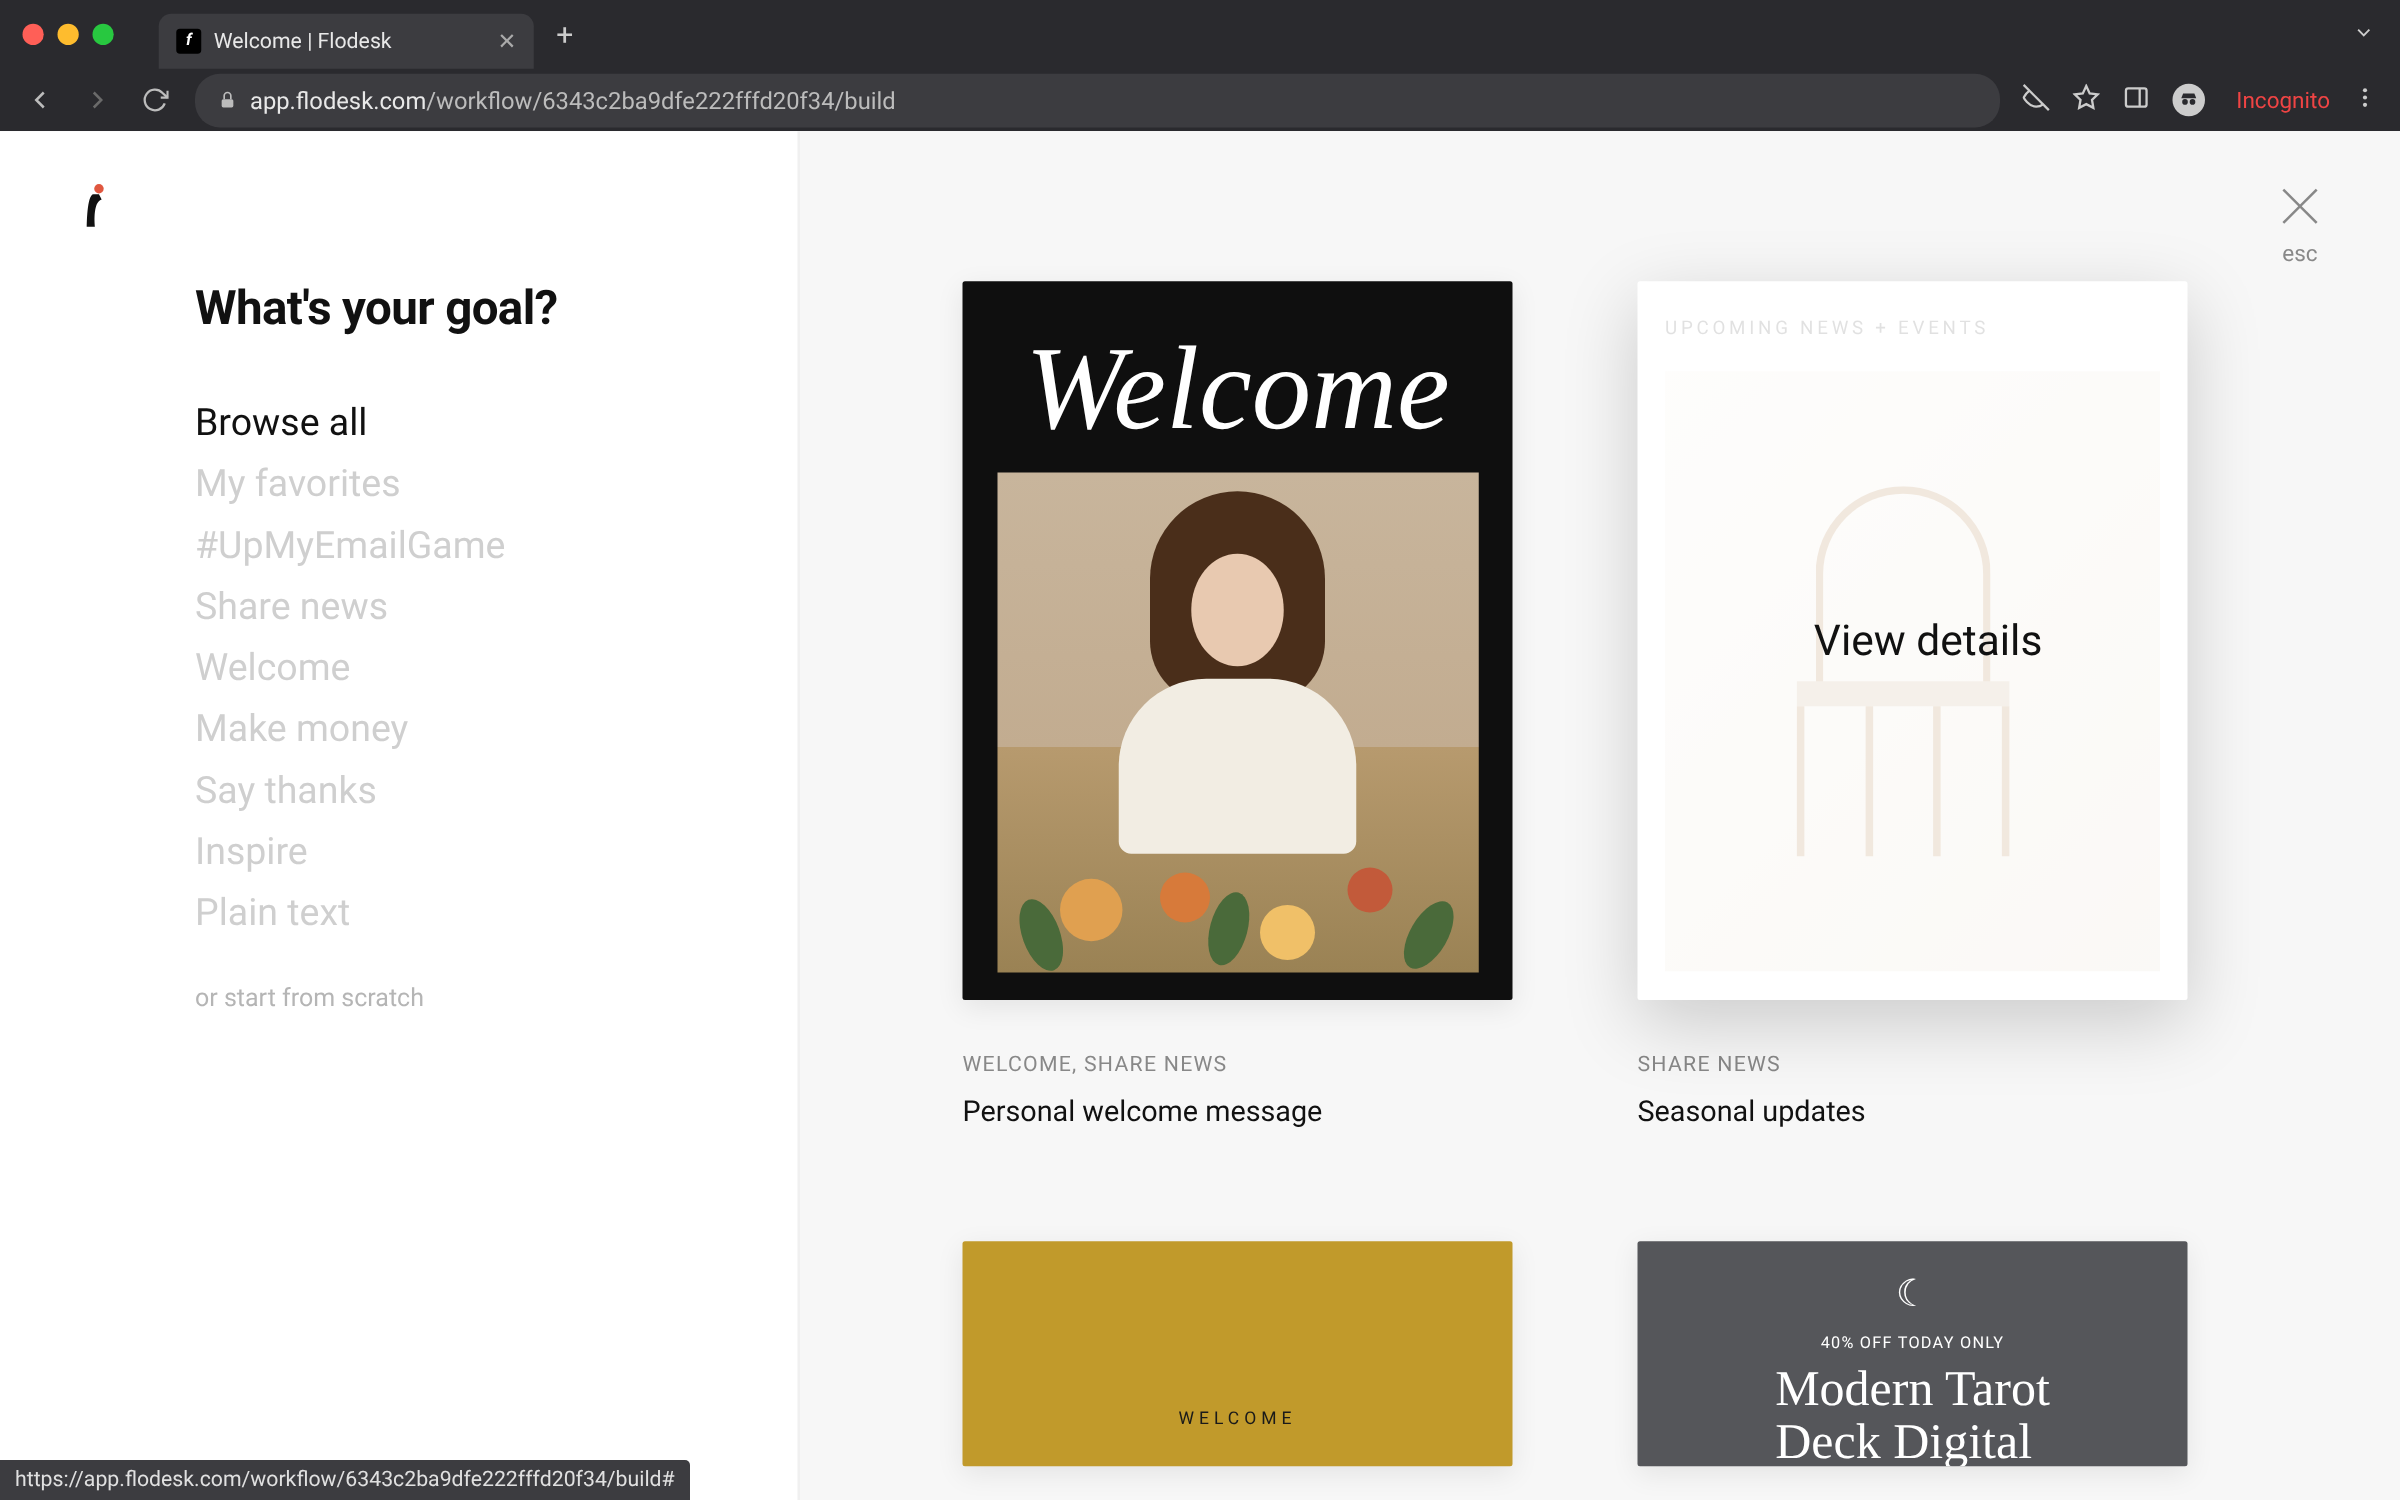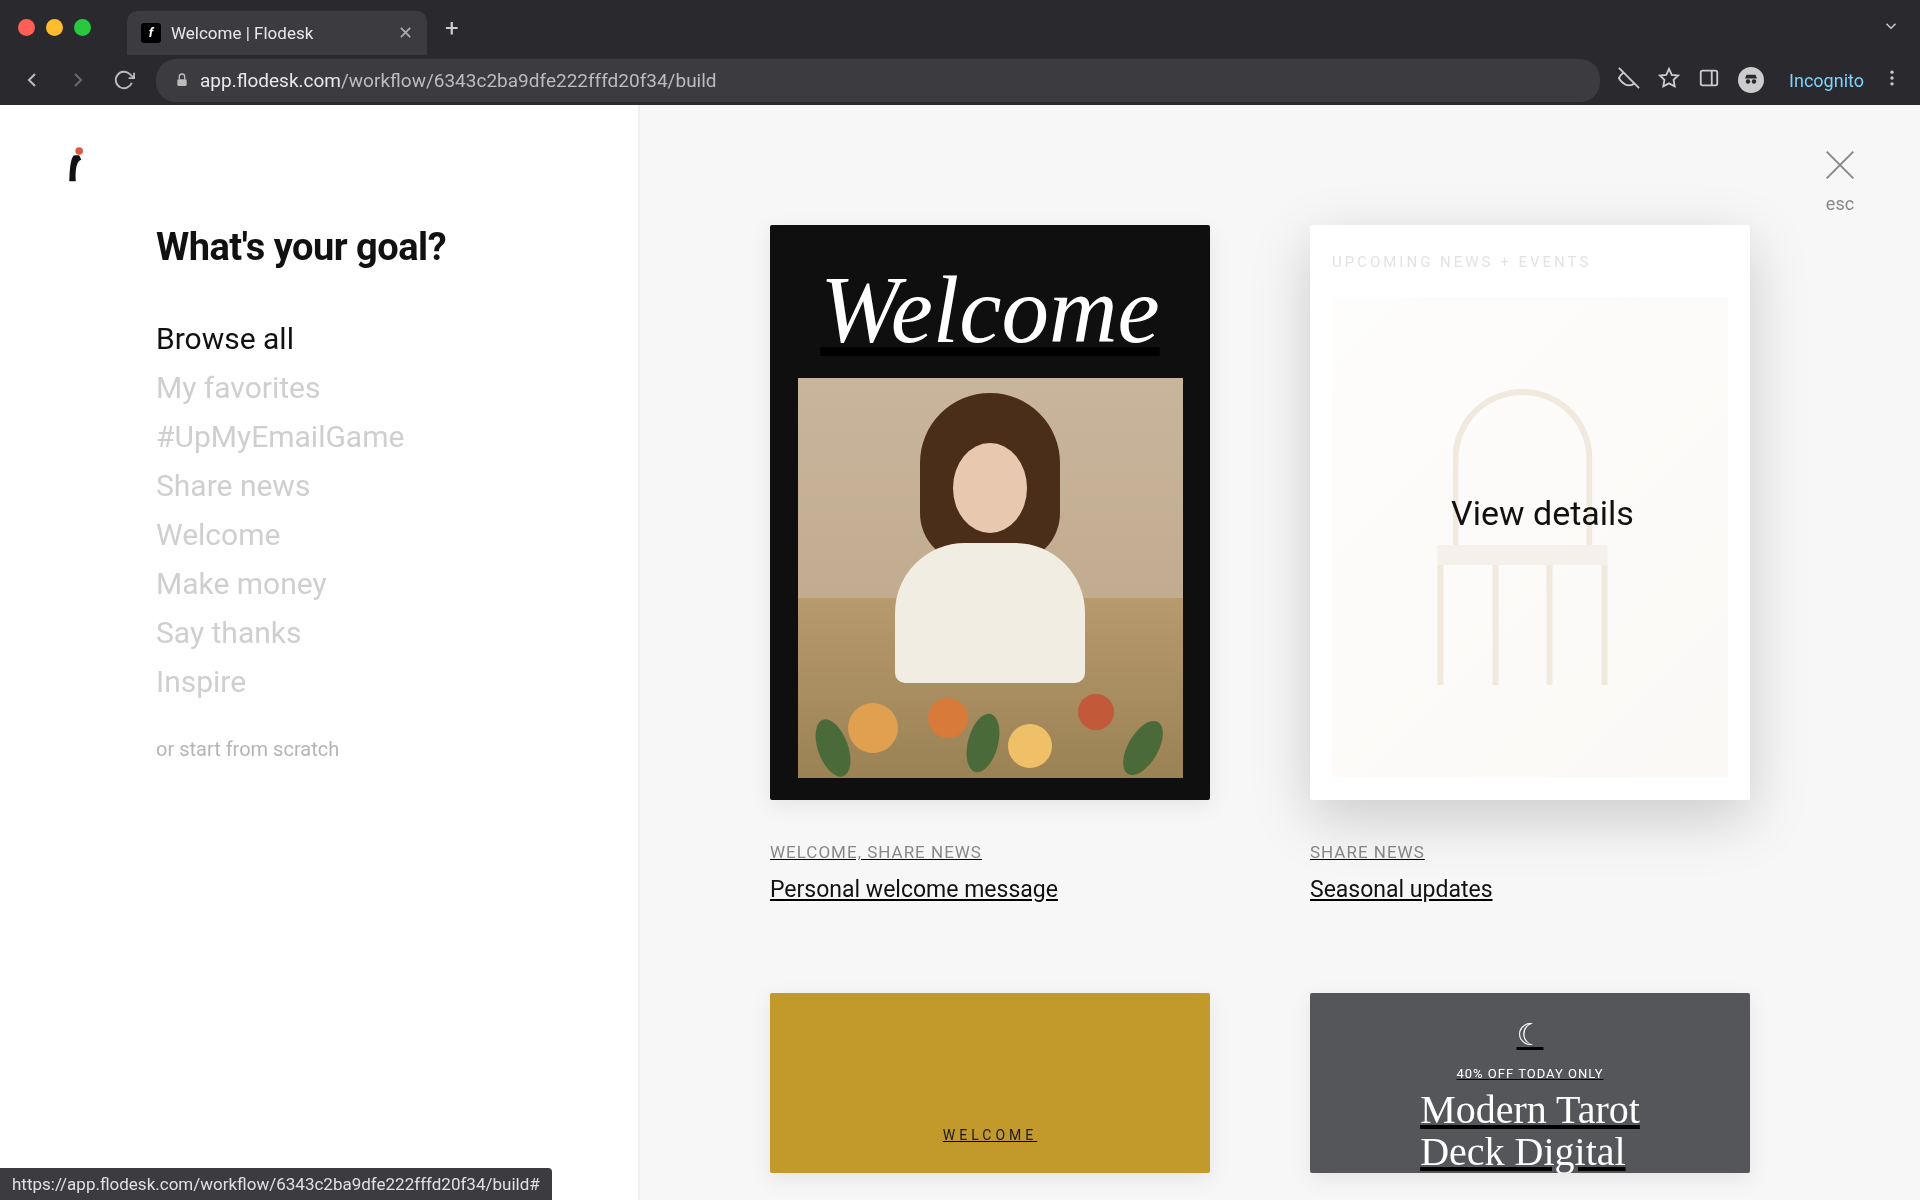--- a/index.html
+++ b/index.html
@@ -19,34 +19,34 @@
     .tab-close { color: #aaa; font-size: 18px; }
     .new-tab { color: #ccc; font-size: 24px; padding: 0 10px; }
     .tab-strip-right { margin-left: auto; margin-right: 20px; color:#ccc; }
     .addr-bar { height: 50px; display: flex; align-items: center; padding: 0 18px; gap: 18px; }
     .nav-btn { color: #bcbcbc; display: flex; align-items: center; justify-content: center; width: 28px; }
     .nav-btn.disabled { color: #6a6a6a; }
     .url-box { flex: 1; background: #3c3c40; height: 43px; border-radius: 20px; display: flex; align-items: center; padding: 0 18px; gap: 10px; }
     .url-text { color: #bcbcbc; font-size: 19px; }
     .url-text .host { color: #e8e8e8; }
     .addr-right { display:flex; align-items:center; gap:18px; color:#ccc; }
-    .incog-badge { display:flex; align-items:center; gap:25px; color:#7dd3fc; font-size:18px;text-align:right; }
+    .incog-badge { display:flex; align-items:center; gap:25px; color:#ef4444; font-size:18px;text-align:right; }
     .incog-ico { width:26px; height:26px; background:#ccc; border-radius:50%; display:flex; align-items:center; justify-content:center; color:#2a2a2e; font-size:14px; }
 
     
     .app { position: relative; height: calc(1200px - 105px); display:flex; background:#fff; }
     .sidebar { width: 640px; padding: 40px 60px 0 60px; background:#fff; border-right: 2px solid #f0f0f0; }
     .logo { width: 30px; height: 40px; margin-left: 4px; margin-bottom: 40px; }
     .sidebar-title { font-size: 38px; font-weight: 700; color: #111; margin-left: 96px; margin-bottom: 52px; letter-spacing: -0.5px; }
     .sidebar-list { margin-left: 96px; display:flex; flex-direction:column; gap: 14px; }
     .sidebar-item { font-size: 30px; color: #cfcfcf; cursor:pointer; }
     .sidebar-item.active { color: #111; }
     .scratch-link { margin-left: 96px; margin-top: 38px; font-size: 20px; color: #b5b5b5; }
 
-    .content { flex:1; background:#f7f7f7; position:relative; padding: 120px 120px 0 130px; overflow:hidden;text-decoration:underline; }
+    .content { flex:1; background:#f7f7f7; position:relative; padding: 120px 120px 0 130px; overflow:hidden; }
     .close-btn { position:absolute; top: 40px; right: 60px; text-align:center; color:#888; }
     .close-x svg { width: 40px; height: 40px; stroke:#888; stroke-width:1.2; }
     .close-label { font-size: 18px; color:#888; margin-top:4px; }
 
     .grid { display:grid; grid-template-columns: repeat(2, 440px); gap: 90px 100px; }
     .card-wrap { display:flex; flex-direction:column; }
     .card { width: 440px; height: 575px; border-radius: 2px; position:relative; overflow:hidden; box-shadow: 0 6px 22px rgba(0,0,0,0.08); cursor:pointer; }
     .card-tags { font-size: 17px; letter-spacing: 1px; color:#888; text-transform: uppercase; margin-top: 42px; }
     .card-title { font-size: 23px; color:#111; margin-top: 14px; }
 
@@ -189,20 +189,21 @@
     <h1 class="sidebar-title">What's your goal?</h1>
     <nav class="sidebar-list">
       <div class="sidebar-item active">Browse all</div>
       <div class="sidebar-item">My favorites</div>
       <div class="sidebar-item">#UpMyEmailGame</div>
       <div class="sidebar-item">Share news</div>
       <div class="sidebar-item">Welcome</div>
       <div class="sidebar-item">Make money</div>
       <div class="sidebar-item">Say thanks</div>
       <div class="sidebar-item">Inspire</div>
+      <div class="sidebar-item">Plain text</div>
     </nav>
     <div class="scratch-link">or start from scratch</div>
   </aside>
 
   <main class="content">
     <div class="close-btn">
       <div class="close-x">
         <svg viewBox="0 0 24 24" fill="none">
             <line x1="4" y1="4" x2="20" y2="20"></line>
             <line x1="20" y1="4" x2="4" y2="20"></line>

